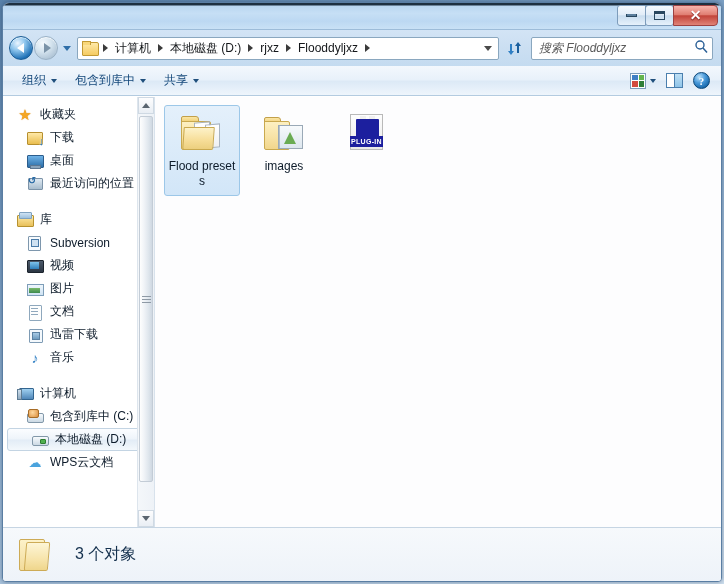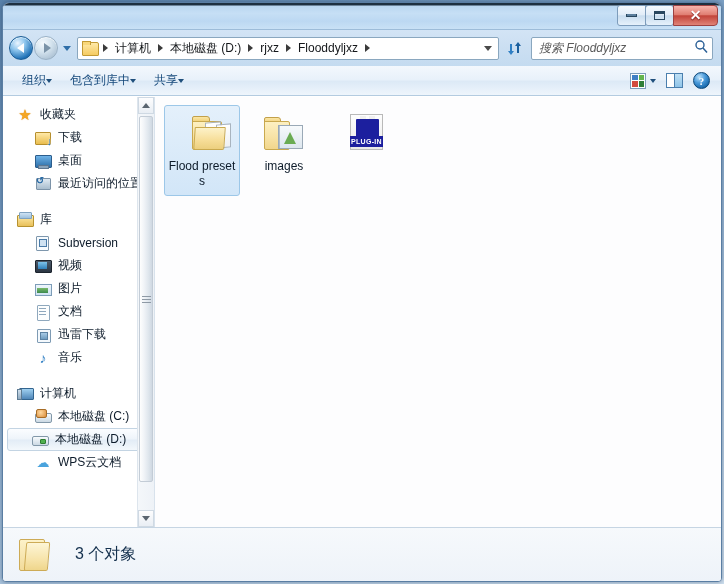--- a/index.html
+++ b/index.html
@@ -167,21 +167,21 @@
 
   
   .toolbar {
     flex: 0 0 30px;
     display: flex; align-items: center;
     padding: 0 6px 0 10px;
     background: linear-gradient(to bottom,#f3f8fd 0%,#e8f1fa 48%,#dce9f6 52%,#eef5fc 100%);
     border-bottom: 1px solid #b3cbe0;
   }
   .tb-item {
-    display: flex; align-items: center; 
+    display: flex; align-items: center; gap: 5px;
     font-size: 12px; color: #13477a;
     padding: 4px 9px; border-radius: 3px; white-space: nowrap;
   }
   .tb-spacer { flex: 1 1 auto; }
   .tb-icon-btn {
     display: flex; align-items: center; gap: 4px;
     padding: 3px 5px; border-radius: 3px;
   }
 
   
@@ -226,21 +226,21 @@
   .nav-item {
     display: flex; align-items: center;
     height: 23px;
     padding-left: 14px;
     gap: 7px;
     font-size: 12px;
     color: #0d1b2a;
     white-space: nowrap;
     position: relative;
   }
-  .nav-item.child { padding-left: 32px; }
+  .nav-item.child { padding-left: 24px; }
   .nav-item.header { font-weight: normal; }
   .nav-item.selected {
     margin: 0 4px 0 4px;
     padding-left: 24px;
     border: 1px solid #c3d4e3;
     border-radius: 3px;
     background: linear-gradient(to bottom,#fbfdff 0%,#eef4fa 48%,#e2ecf6 52%,#f3f8fc 100%);
     height: 23px;
   }
   .nav-gap { height: 13px; }
@@ -416,21 +416,20 @@
   .item {
     width: 76px;
     padding: 5px 2px 6px 2px;
     margin: 0 3px;
     display: flex; flex-direction: column; align-items: center;
     border: 1px solid transparent; border-radius: 3px;
   }
   .item.selected {
     background: linear-gradient(to bottom, #e4f0fb 0%, #d2e6f8 100%);
     border: 1px solid #9cc7e8;
-    align-items: flex-end;
   }
   .item-icon { width: 48px; height: 44px; position: relative; margin-bottom: 4px; }
   .item-label {
     font-size: 12px; color: #0d1b2a; text-align: center;
     line-height: 15px; word-break: break-all;
   }
 
   
   .fld { position:absolute; left:3px; top:5px; width:42px; height:34px; }
   .fld .back {
@@ -686,21 +685,21 @@
       </div>
 
       <div class="nav-gap"></div>
 
       <div class="nav-item header">
         <span class="ico ico-computer"></span>
         <span class="nav-label">计算机</span>
       </div>
       <div class="nav-item child">
         <span class="ico ico-drivec"></span>
-        <span class="nav-label">本地磁盘 (C:)</span>
+        <span class="nav-label">包含到库中 (C:)</span>
       </div>
       <div class="nav-item child selected">
         <span class="ico ico-drive"></span>
         <span class="nav-label">本地磁盘 (D:)</span>
       </div>
       <div class="nav-item child">
         <span class="ico ico-cloud">☁</span>
         <span class="nav-label">WPS云文档</span>
       </div>
 

